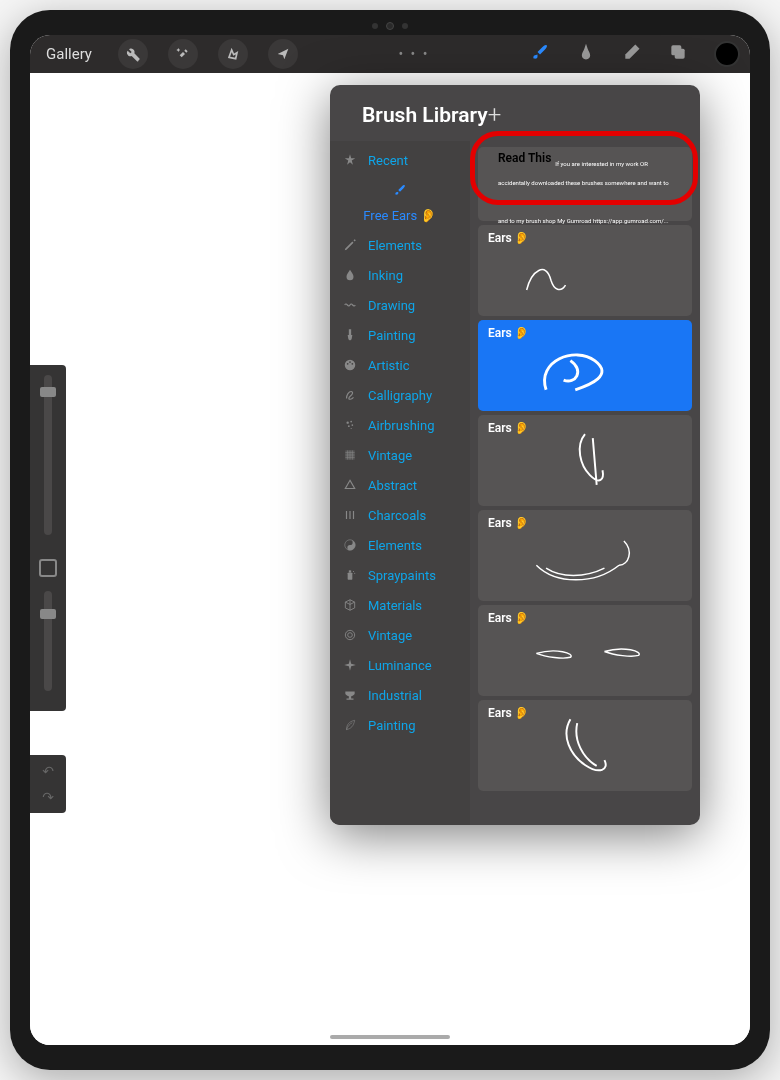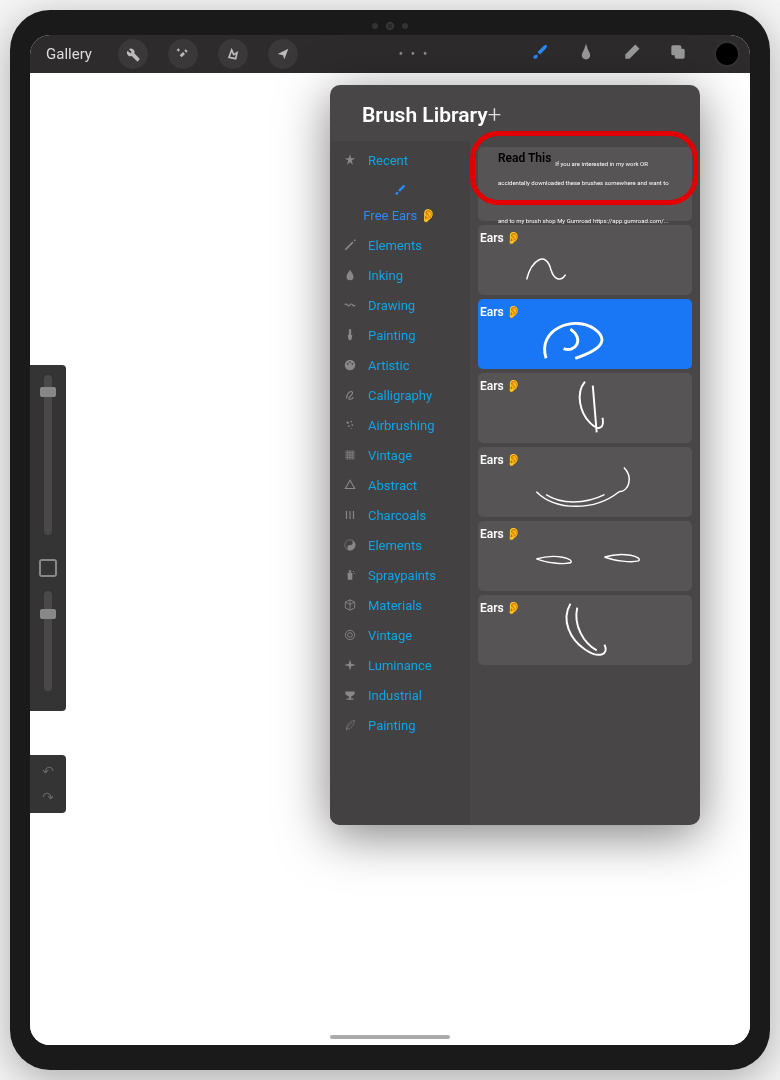--- a/index.html
+++ b/index.html
@@ -219,23 +219,23 @@
   flex: 1;
   padding: 6px 8px;
   overflow-y: auto;
   display: flex;
   flex-direction: column;
   gap: 4px;
 }
 .brush-item {
   background: #565454;
   border-radius: 5px;
-  height: 70px;
+  height: 91px;
   position: relative;
-  padding: 6px 2px;
+  padding: 6px 10px;
   cursor: pointer;
 }
 .brush-item.sel {
   background: #1976f5;
 }
 .brush-name {
   color: #fff;
   font-size: 12px;
   font-weight: 600;
   display: flex;

